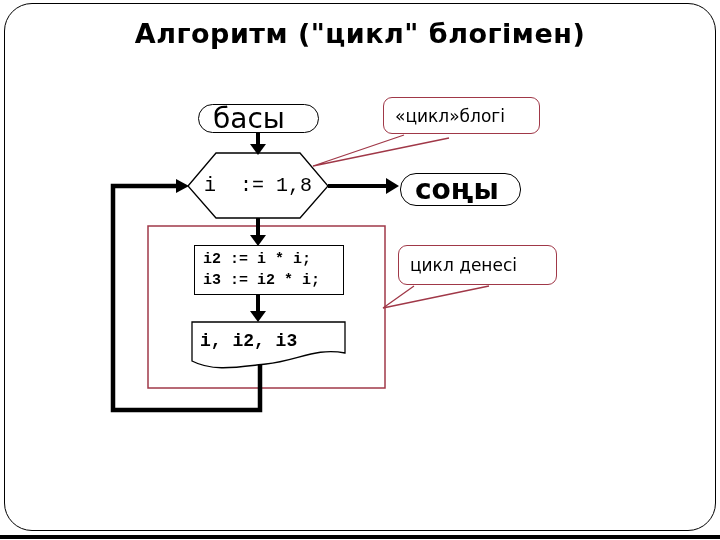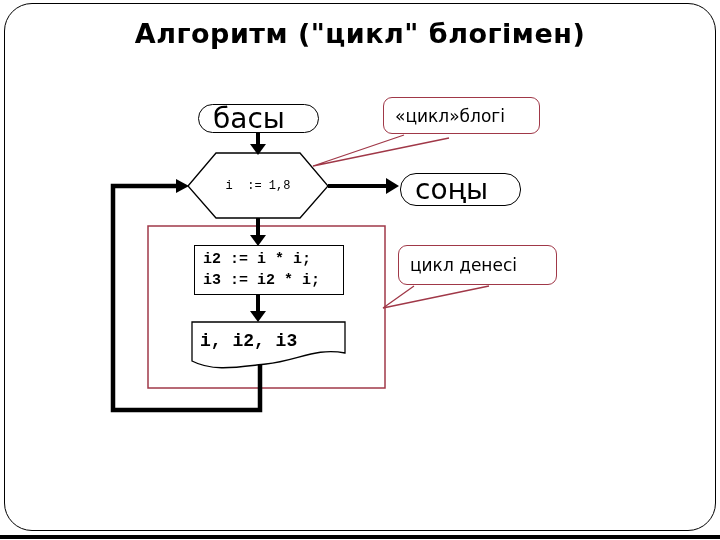--- a/index.html
+++ b/index.html
@@ -8,33 +8,33 @@
   .slide-frame{position:absolute;left:4px;top:3px;width:710px;height:526px;
                border:1px solid #000;border-radius:28px;background:#fff;}
   .bottom-edge{position:absolute;left:0;bottom:1px;width:720px;height:4px;background:#000;}
   .page-title{position:absolute;left:0;top:18px;width:720px;text-align:center;
               font-size:27px;font-weight:bold;letter-spacing:0.5px;}
   svg.diagram{position:absolute;left:0;top:0;width:720px;height:540px;z-index:1;}
   .node{position:absolute;z-index:2;box-sizing:border-box;background:#fff;}
   .terminator{border:1.5px solid #000;border-radius:16px;display:flex;align-items:center;
               font-size:28px;padding-left:14px;}
   .term-start{left:198px;top:104px;width:121px;height:29px;}
-  .term-end{left:400px;top:173px;width:121px;height:33px;}
+  .term-end{left:400px;top:173px;width:121px;height:33px;font-weight:bold;}
   .callout{border:1.5px solid #a03848;border-radius:9px;display:flex;align-items:center;
            font-size:17px;padding-left:11px;}
   .callout-1{left:383px;top:97px;width:157px;height:37px;}
   .callout-2{left:398px;top:245px;width:159px;height:40px;}
   .process-box{left:194px;top:245px;width:150px;height:50px;border:1.5px solid #000;
                display:flex;flex-direction:column;justify-content:center;padding-left:8px;
                font-family:"Liberation Mono","DejaVu Sans Mono",monospace;
                font-weight:bold;font-size:15px;line-height:21px;white-space:pre;}
   .overlay-text{position:absolute;z-index:3;background:transparent;
                 font-family:"Liberation Mono","DejaVu Sans Mono",monospace;white-space:pre;}
   .hex-text{left:188px;top:153px;width:140px;height:65px;display:flex;align-items:center;
-            justify-content:center;font-size:12px;}
+            justify-content:center;font-size:20px;}
   .doc-text{left:200px;top:326px;width:146px;height:30px;display:flex;align-items:center;
             font-weight:bold;font-size:18px;}
 </style>
 </head>
 <body>
 
 <div class="stage">
   <div class="slide-frame"></div>
 
   <div class="page-title">Алгоритм ("цикл" блогімен)</div>

